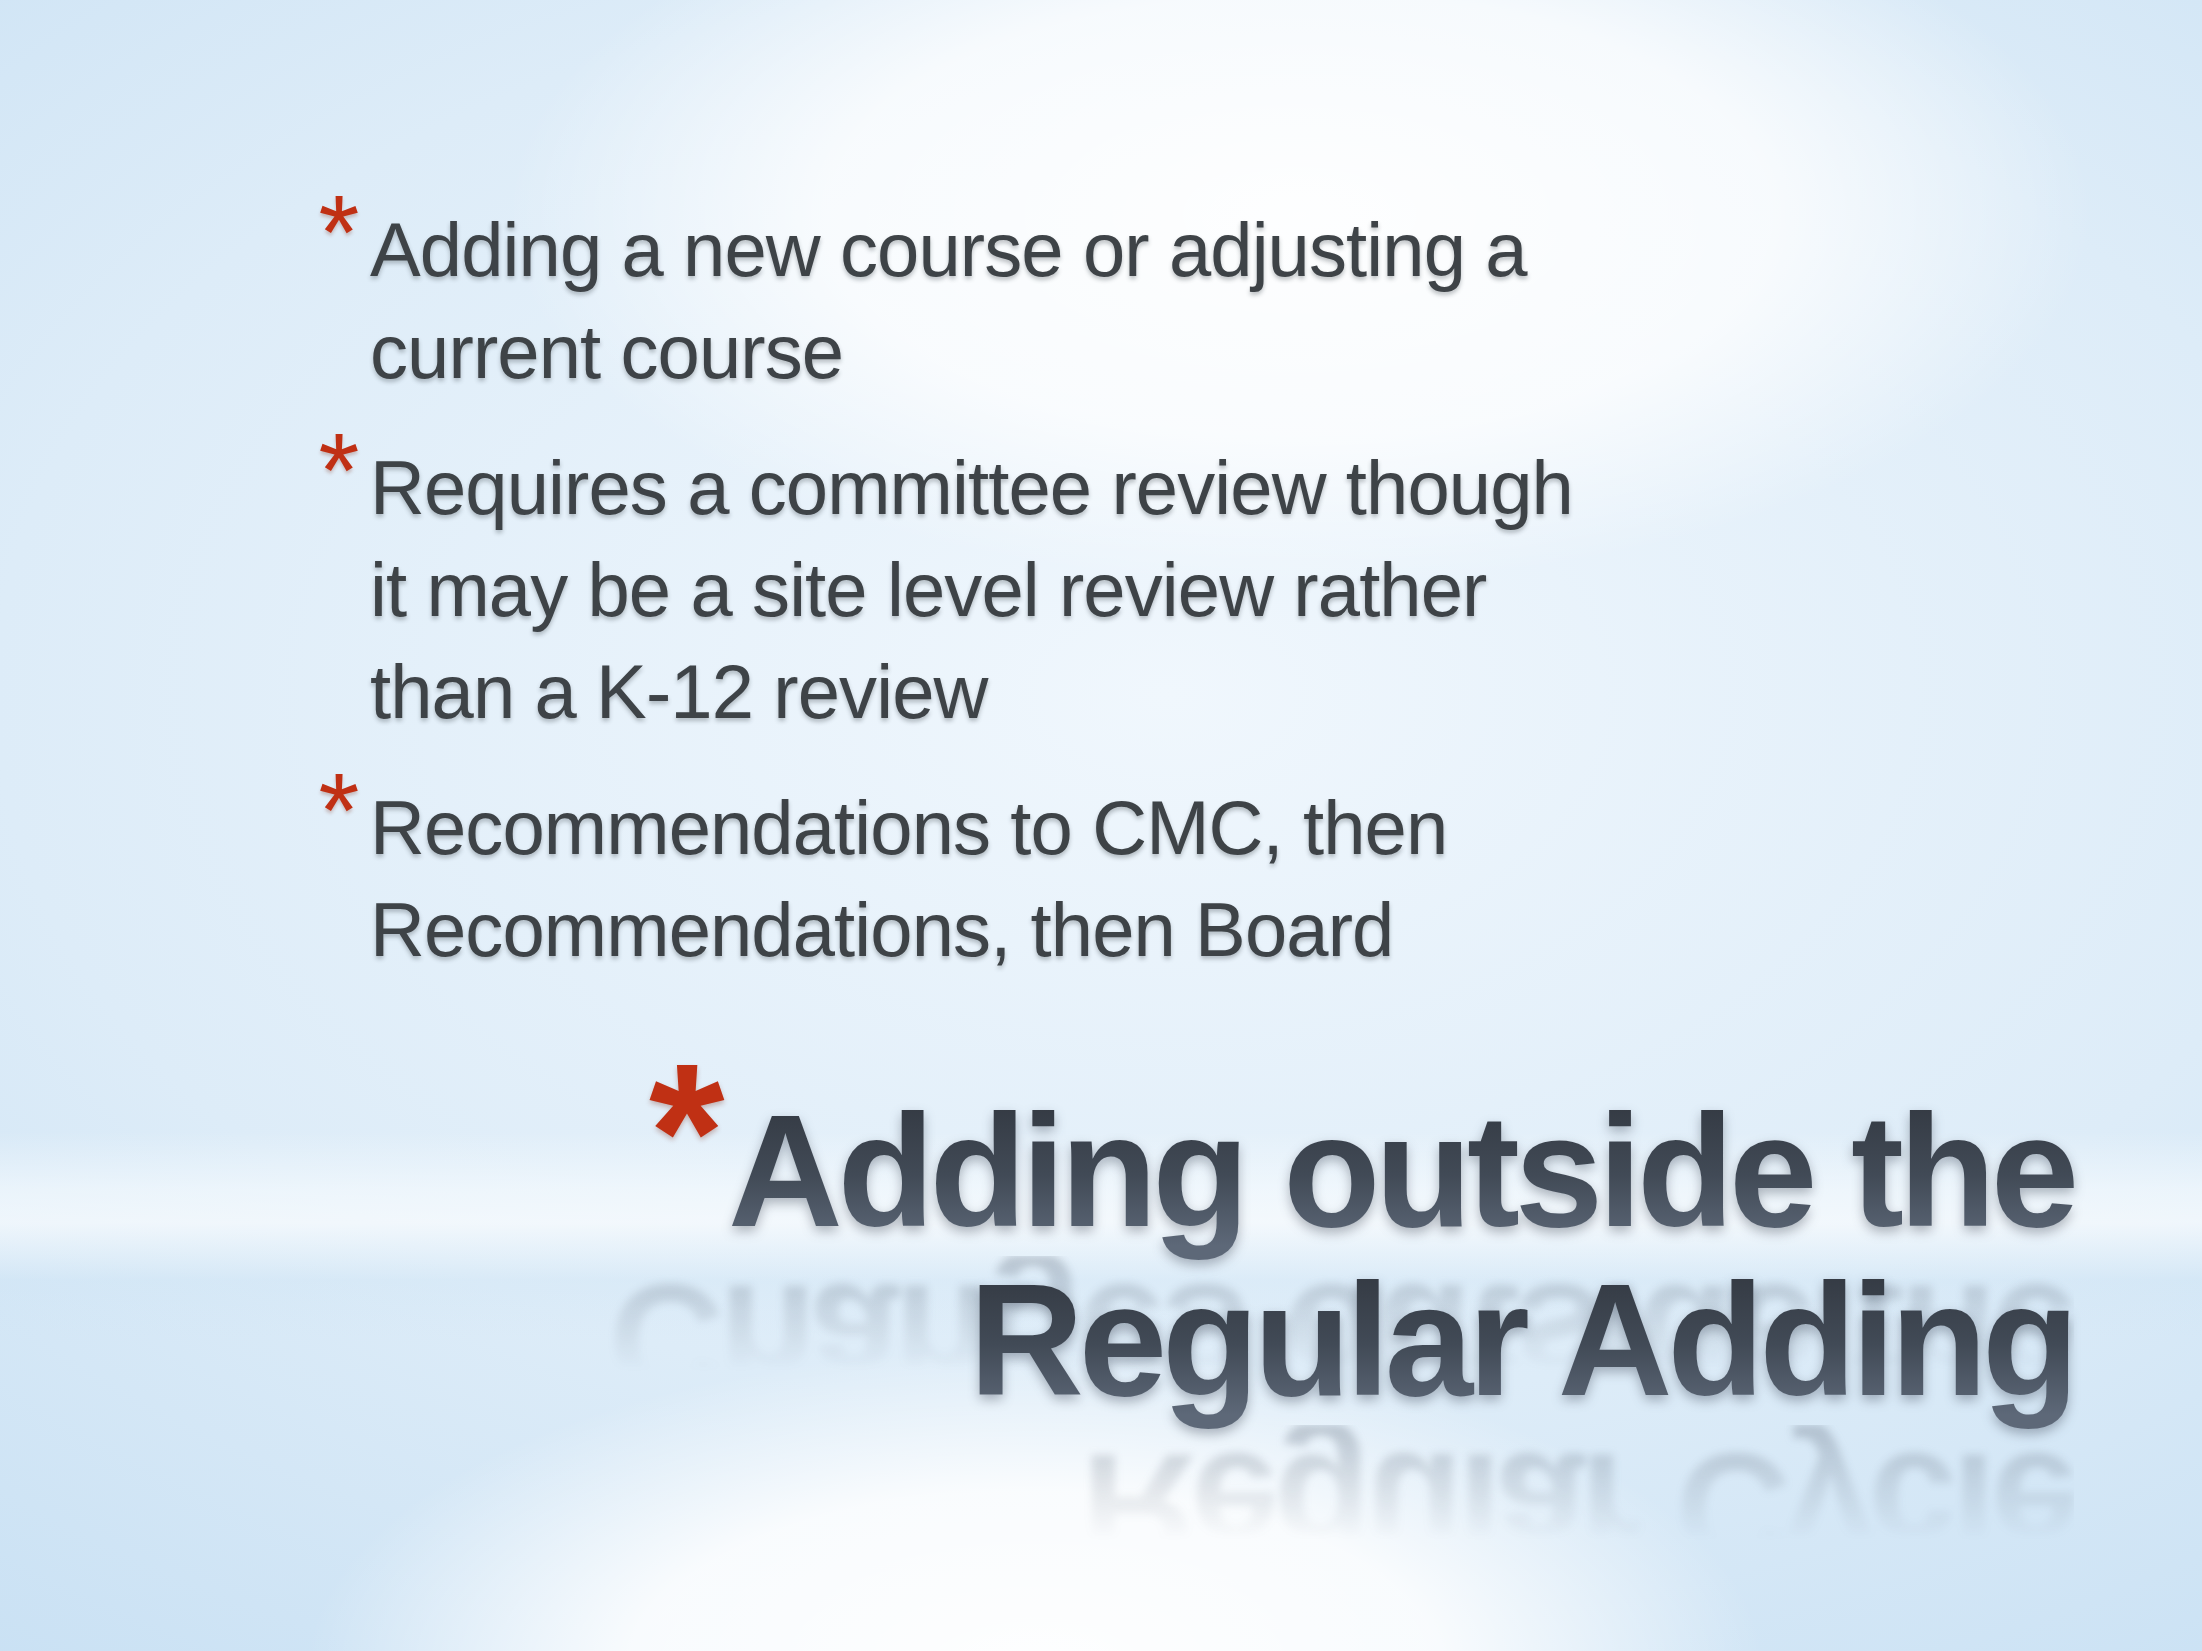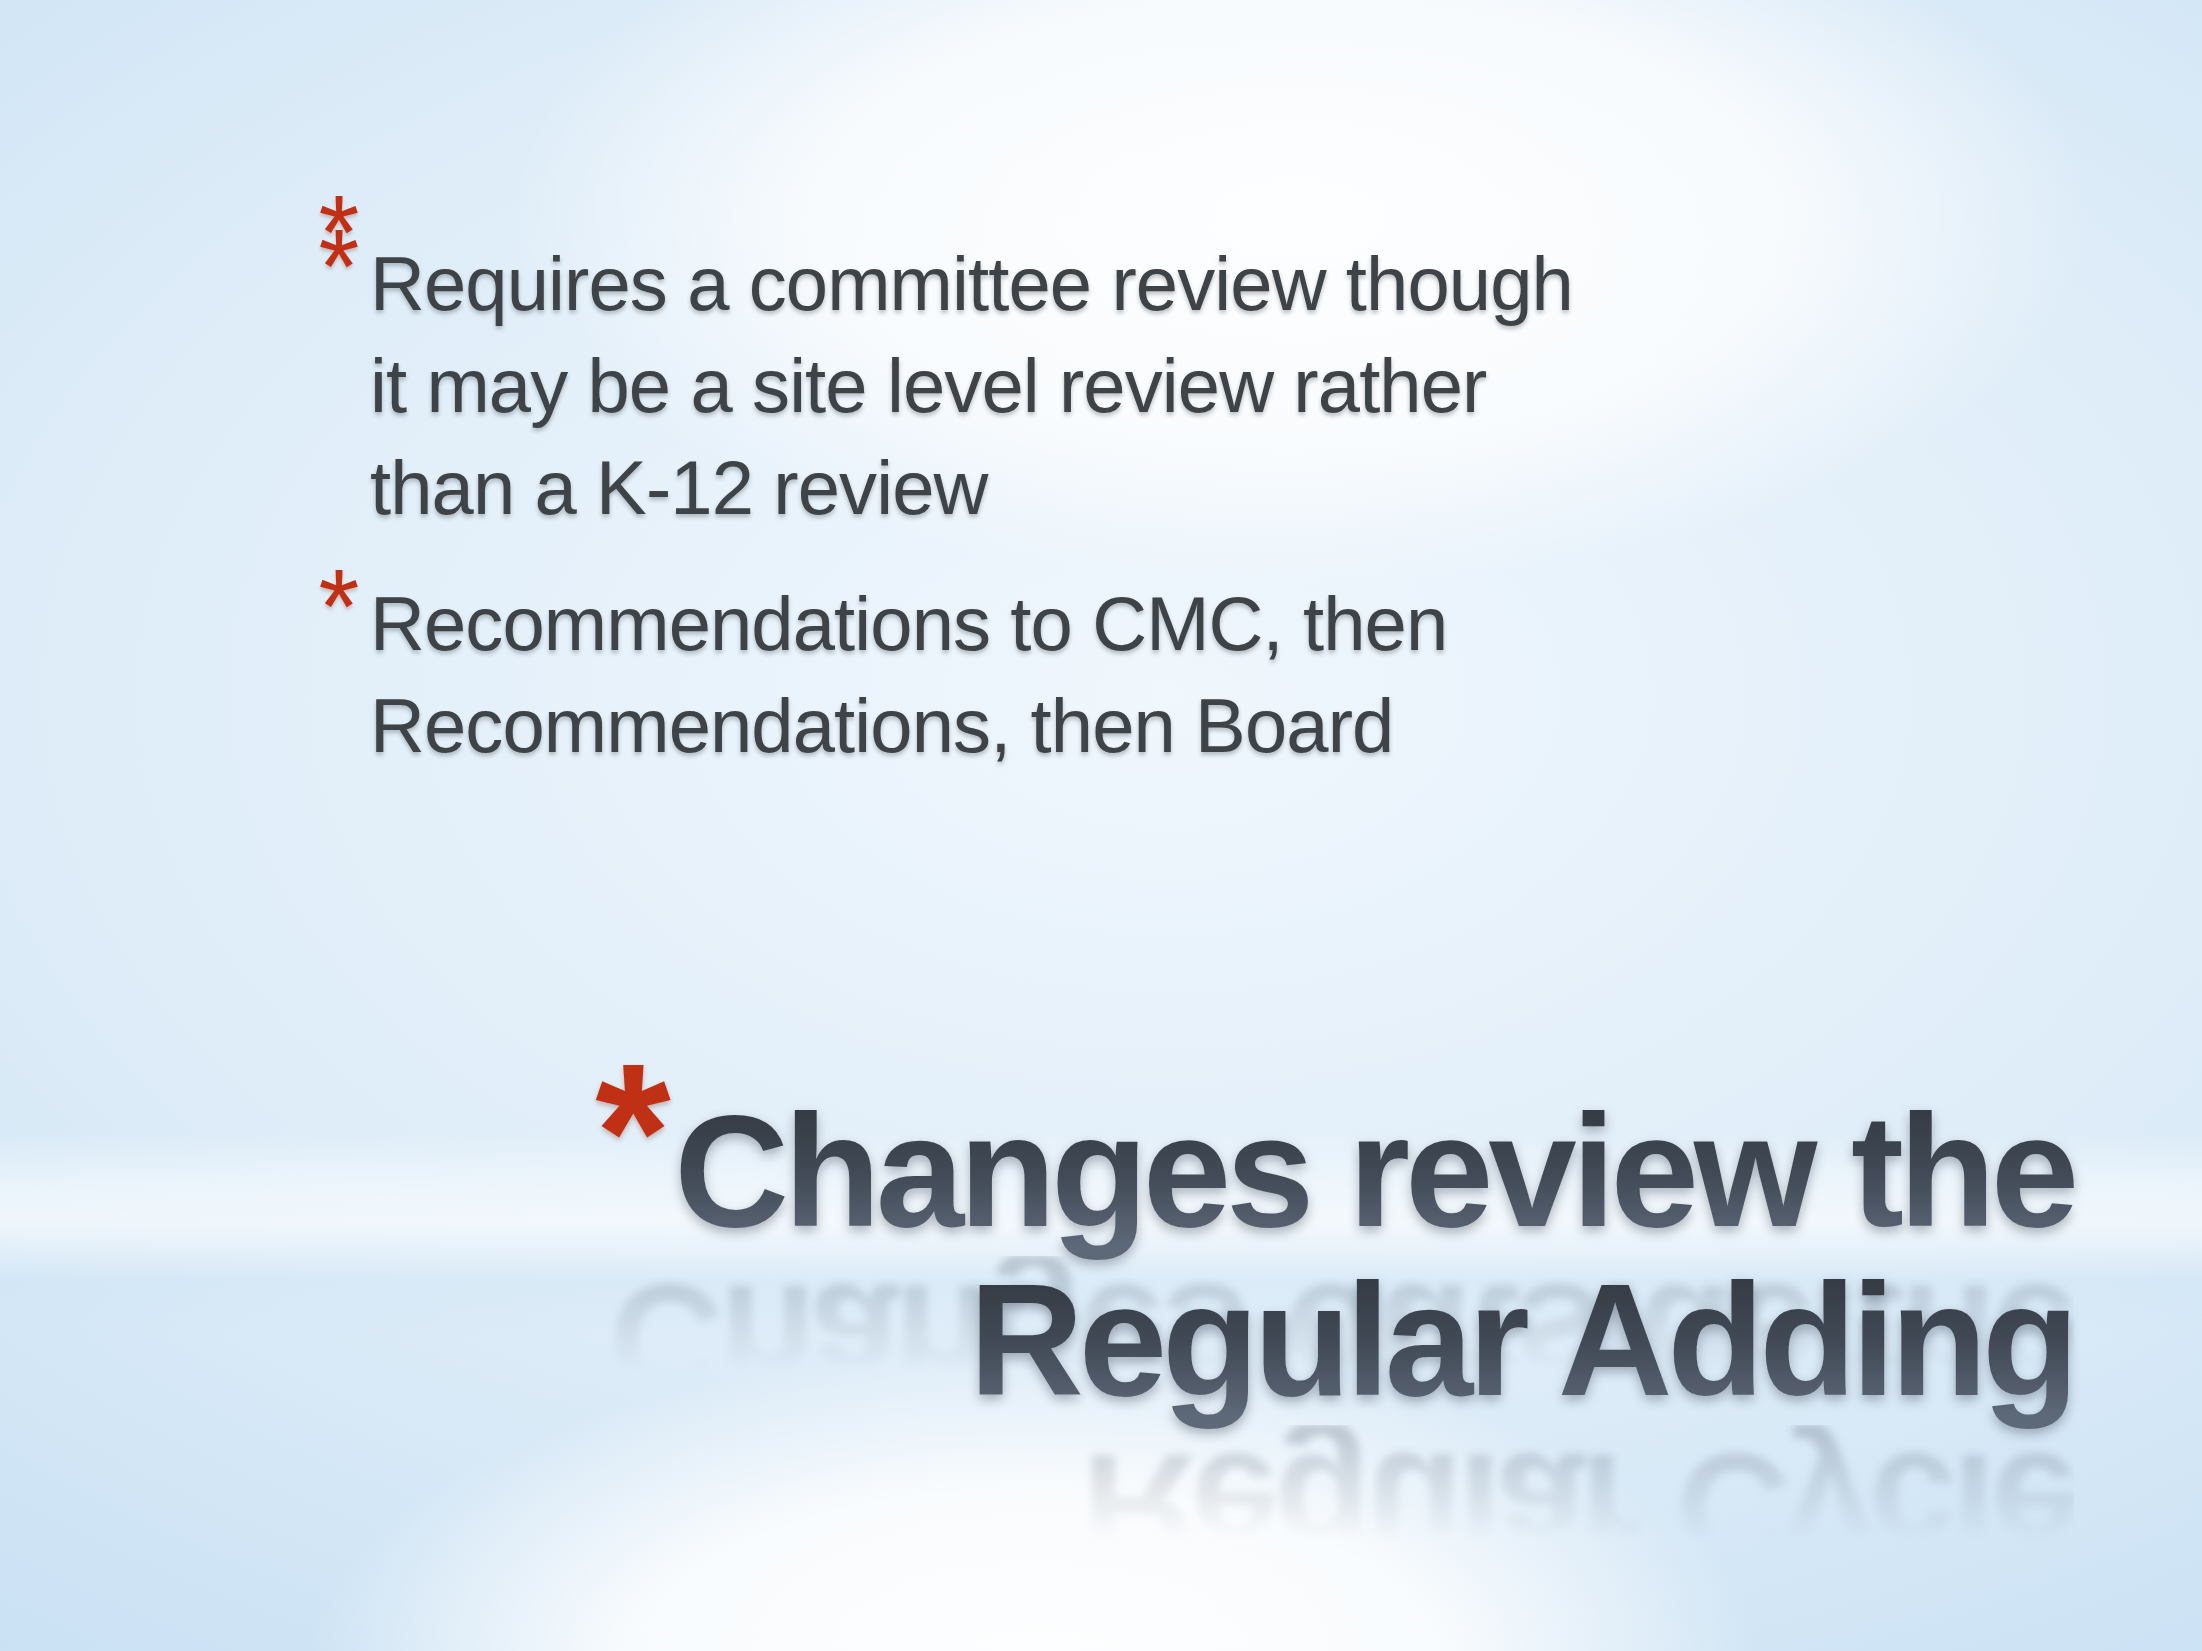--- a/index.html
+++ b/index.html
@@ -110,38 +110,39 @@
 </style>
 </head>
 <body>
 
 <div class="slide">
 
   <div class="bullets">
 
     <div class="bullet">
       <span class="bullet-marker">*</span>
+      <span>Adding a new course or adjusting a current course</span>
     </div>
 
     <div class="bullet">
       <span class="bullet-marker">*</span>
       <span>Requires a committee review though it may be a site level review rather than a K-12 review</span>
     </div>
 
     <div class="bullet">
       <span class="bullet-marker">*</span>
       <span>Recommendations to CMC, then Recommendations, then Board</span>
     </div>
 
   </div>
 
   <div class="title">
 
     <div class="title-line">
-      <span class="title-marker">*</span><span class="title-text">Changes review the</span>
+      <span class="title-marker">*</span><span class="title-text">Adding outside the</span>
       <div class="mirror" aria-hidden="true">
         <span class="flip">Changes outside the</span>
       </div>
     </div>
 
     <div class="title-line">
       <span class="title-text">Regular Adding</span>
       <div class="mirror" aria-hidden="true">
         <span class="flip">Regular Cycle</span>
       </div>

